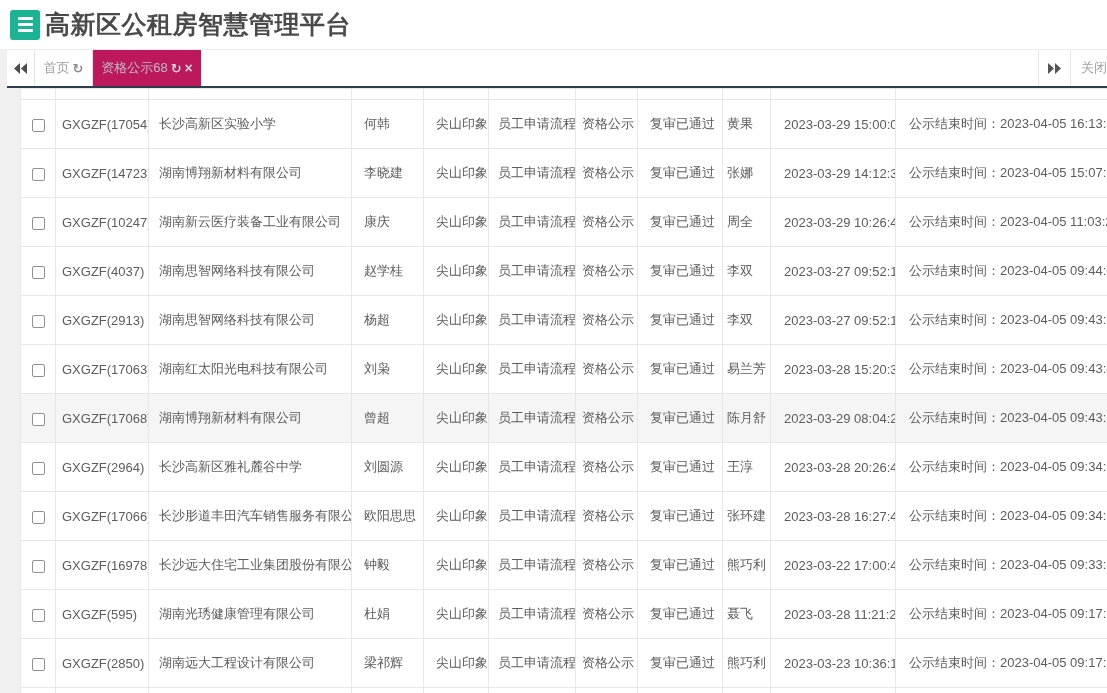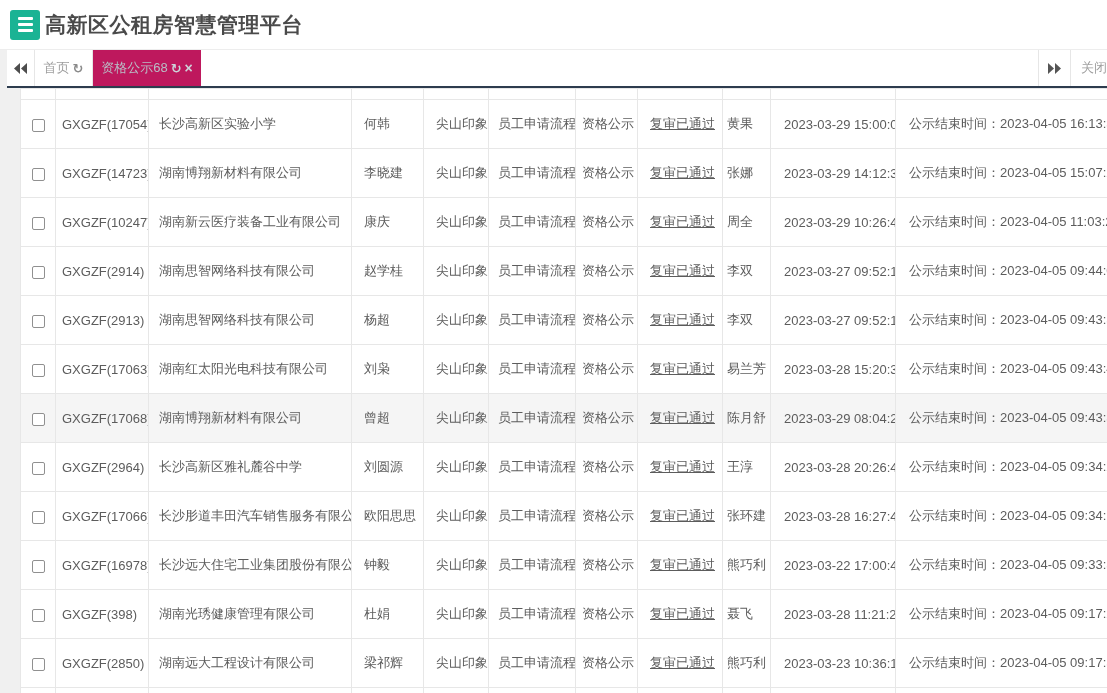--- a/index.html
+++ b/index.html
@@ -5,21 +5,21 @@
   * { margin:0; padding:0; box-sizing:border-box; }
   body { font-family:"Liberation Sans","DejaVu Sans",sans-serif; background:#e9e9e9; }
   .screen { position:relative; width:1107px; height:693px; overflow:hidden; background:#f0f0f0; }
 
   
   .app-header { position:absolute; top:0; left:0; width:1107px; height:50px;
     background:#ffffff; border-bottom:1px solid #ededed; display:flex; align-items:center; }
   .menu-btn { width:30px; height:30px; margin-left:10px; background:#1ab394; border-radius:3px;
     display:flex; flex-direction:column; align-items:center; justify-content:center; gap:3px; cursor:pointer; }
   .menu-btn i { display:block; width:15px; height:3px; background:#ffffff; border-radius:1px; }
-  .app-title { margin-left:5px; font-size:21px; font-weight:600; color:#4a4a4a; letter-spacing:0.5px; }
+  .app-title { margin-left:5px; font-size:25px; font-weight:600; color:#4a4a4a; letter-spacing:0.5px; }
 
   
   .tabbar { position:absolute; top:50px; left:7px; width:1107px; height:38px; background:#ffffff;
     border-bottom:2px solid #2d3c4e; display:flex; align-items:stretch; }
   .tab-collapse { width:28px; display:flex; align-items:center; justify-content:center;
     border-right:1px solid #e6e6e6; }
   .tab { display:flex; align-items:center; justify-content:center; font-size:13px; white-space:nowrap; }
   .tab.home { width:58px; color:#9e9e9e; border-right:1px solid #e6e6e6; background:#ffffff; }
   .tab.home .refresh { color:#8a8a8a; }
   .tab.active { width:108px; background:#be185d; color:#b9bec6; }
@@ -41,21 +41,21 @@
   tbody tr { height:49px; }
   tfoot tr { height:20px; }
   tr.hl td { background:#f5f5f5; }
   td.c1 { text-align:center; padding:0; }
   td.c2 { padding-left:6px; }
   td.c3 { padding-left:10px; }
   td.c4 { padding-left:12px; }
   td.c5 { padding-left:12px; }
   td.c6 { padding-left:9px; }
   td.c7 { padding-left:6px;margin-left:47px; }
-  td.c8 { padding-left:12px;text-decoration:underline; }
+  td.c8 { padding-left:12px; }
   td.c9 { padding-left:4px; }
   td.c10 { padding-left:13px; }
   td.c11 { padding-left:13px; }
   .cb { display:inline-block; width:13px; height:13px; border:1px solid #909090; border-radius:2px;
     background:#ffffff; vertical-align:middle; cursor:pointer; }
 </style>
 </head>
 <body>
 
 <div class="screen">
@@ -162,21 +162,21 @@
     <td class="c5">尖山印象</td>
     <td class="c6">员工申请流程</td>
     <td class="c7">资格公示</td>
     <td class="c8">复审已通过</td>
     <td class="c9">周全</td>
     <td class="c10">2023-03-29 10:26:48</td>
     <td class="c11">公示结束时间：2023-04-05 11:03:27</td>
   </tr>
           <tr class="row">
     <td class="c1"><span class="cb"></span></td>
-    <td class="c2">GXGZF(2914)</td>
+    <td class="c2">GXGZF(4037)</td>
     <td class="c3">湖南思智网络科技有限公司</td>
     <td class="c4">赵学桂</td>
     <td class="c5">尖山印象</td>
     <td class="c6">员工申请流程</td>
     <td class="c7">资格公示</td>
     <td class="c8">复审已通过</td>
     <td class="c9">李双</td>
     <td class="c10">2023-03-27 09:52:12</td>
     <td class="c11">公示结束时间：2023-04-05 09:44:07</td>
   </tr>
@@ -253,21 +253,21 @@
     <td class="c5">尖山印象</td>
     <td class="c6">员工申请流程</td>
     <td class="c7">资格公示</td>
     <td class="c8">复审已通过</td>
     <td class="c9">熊巧利</td>
     <td class="c10">2023-03-22 17:00:43</td>
     <td class="c11">公示结束时间：2023-04-05 09:33:58</td>
   </tr>
           <tr class="row">
     <td class="c1"><span class="cb"></span></td>
-    <td class="c2">GXGZF(398)</td>
+    <td class="c2">GXGZF(595)</td>
     <td class="c3">湖南光琇健康管理有限公司</td>
     <td class="c4">杜娟</td>
     <td class="c5">尖山印象</td>
     <td class="c6">员工申请流程</td>
     <td class="c7">资格公示</td>
     <td class="c8">复审已通过</td>
     <td class="c9">聂飞</td>
     <td class="c10">2023-03-28 11:21:21</td>
     <td class="c11">公示结束时间：2023-04-05 09:17:25</td>
   </tr>

